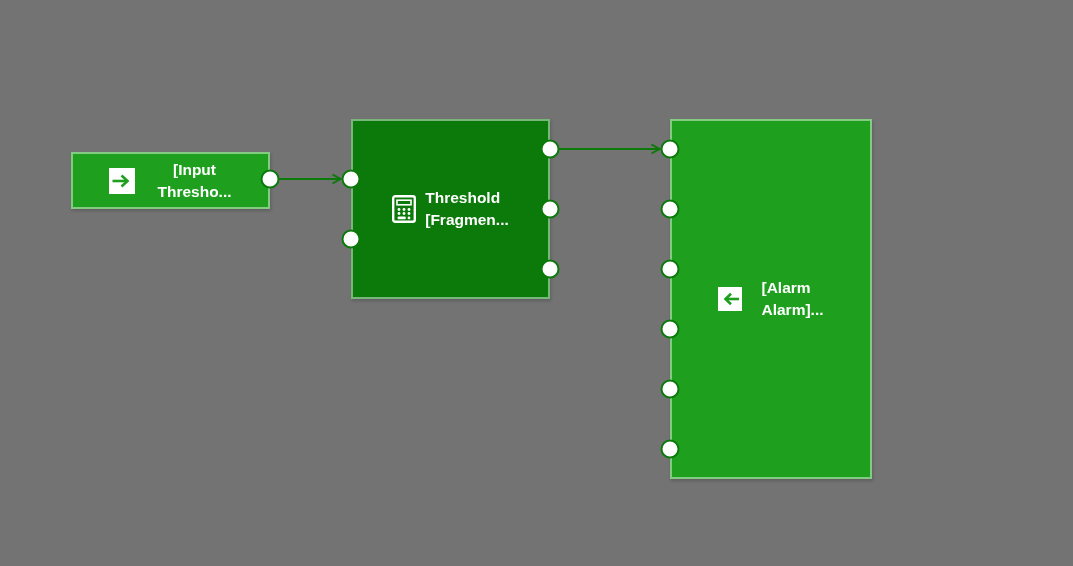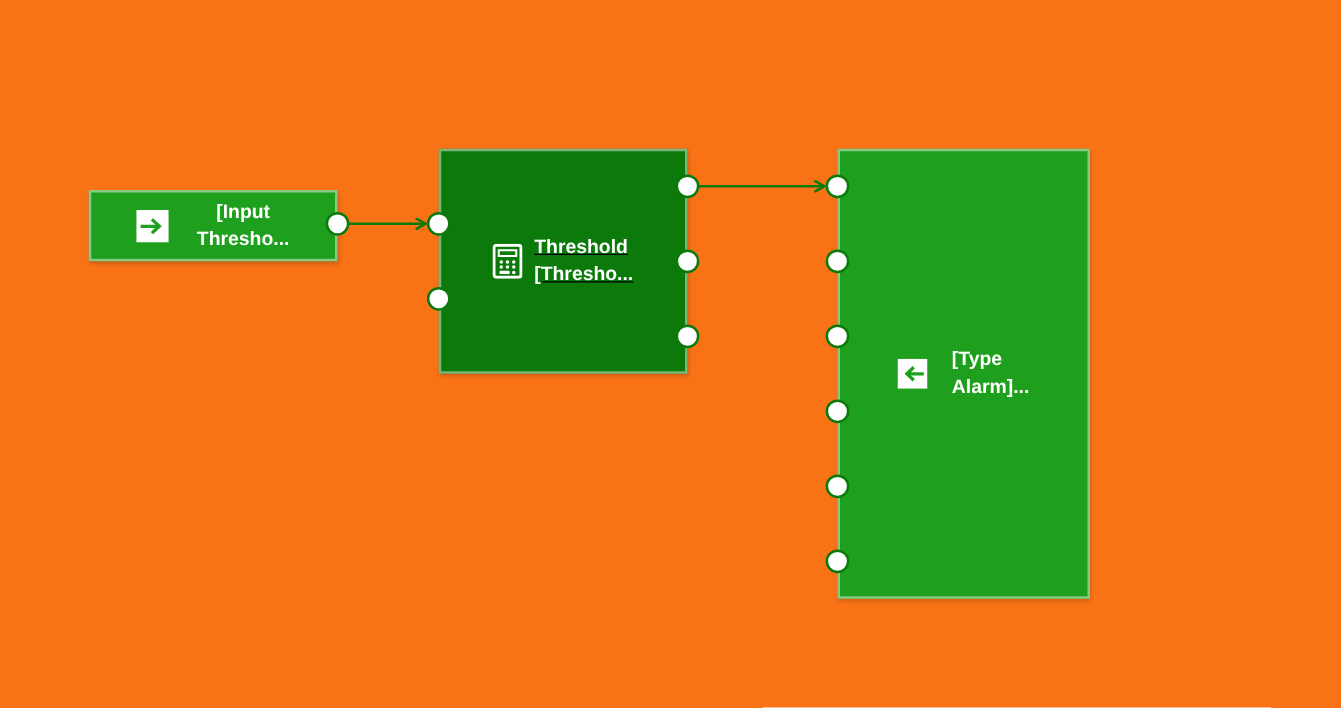--- a/index.html
+++ b/index.html
@@ -25,21 +25,21 @@
     align-items: center;
     justify-content: center;
     border: 2px solid rgba(255,255,255,0.45);
     box-shadow: 1px 2px 3px rgba(0,0,0,0.18);
   }
   .node-content {
     display: flex;
     align-items: center;
   }
   .node-input-fragment .node-content { gap: 22px; }
-  .node-threshold .node-content { gap: 9px; text-decoration: underline; }
+  .node-threshold .node-content { gap: 9px; }
   .node-alarm-type .node-content { gap: 19px; }
   .node-icon {
     display: flex;
     align-items: center;
     justify-content: center;
     flex: 0 0 auto;
   }
   .node-label {
     color: #ffffff;
     font-weight: bold;
@@ -56,21 +56,21 @@
     border-radius: 50%;
     box-sizing: border-box;
     background: #ffffff;
     border: 2.5px solid #0b7a0b;
     transform: translate(-50%, -50%);
   }
 </style>
 </head>
 <body>
 
-<div id="canvas" style="width: 1073px; height: 566px; background: #f97316;">
+<div id="canvas" style="width: 1073px; height: 566px; background: #737373;">
     <svg id="edge-layer" width="1073" height="566">
       <defs>
         <marker id="arrowhead" markerWidth="12" markerHeight="12" refX="9" refY="5" orient="auto" markerUnits="userSpaceOnUse">
           <path d="M1,0.5 L9,5 L1,9.5" fill="none" stroke="#0b7a0b" stroke-width="2"></path>
         </marker>
       </defs>
       <line x1="270" y1="179" x2="340.5" y2="179" stroke="#0b7a0b" stroke-width="2" marker-end="url(#arrowhead)"></line>
       <line x1="550" y1="149" x2="659.5" y2="149" stroke="#0b7a0b" stroke-width="2" marker-end="url(#arrowhead)"></line>
     </svg>
     <div class="node node-input-fragment align-center" style="left: 71px; top: 152px; width: 199px; height: 57px; background: rgb(30, 160, 30);">
@@ -97,38 +97,38 @@
               <circle cx="12" cy="14.5" r="1.4"></circle>
               <circle cx="17" cy="14.5" r="1.4"></circle>
               <circle cx="7" cy="18.5" r="1.4"></circle>
               <circle cx="12" cy="18.5" r="1.4"></circle>
               <circle cx="17" cy="18.5" r="1.4"></circle>
               <rect x="5.6" y="21.6" width="8.2" height="2.6" rx="1"></rect>
               <circle cx="17" cy="22.9" r="1.4"></circle>
             </g>
           </svg>
         </span>
-        <div class="node-label"><div>Threshold</div><div>[Thresho...</div></div>
+        <div class="node-label"><div>Threshold</div><div>[Fragmen...</div></div>
       </div>
     </div>
     <div class="port" style="left: 351px; top: 179px; background: rgb(255, 255, 255); border-color: rgb(11, 122, 11);"></div>
     <div class="port" style="left: 351px; top: 239px; background: rgb(255, 255, 255); border-color: rgb(11, 122, 11);"></div>
     <div class="port" style="left: 550px; top: 149px; background: rgb(255, 255, 255); border-color: rgb(11, 122, 11);"></div>
     <div class="port" style="left: 550px; top: 209px; background: rgb(255, 255, 255); border-color: rgb(11, 122, 11);"></div>
     <div class="port" style="left: 550px; top: 269px; background: rgb(255, 255, 255); border-color: rgb(11, 122, 11);"></div>
     <div class="node node-alarm-type align-left" style="left: 670px; top: 119px; width: 202px; height: 360px; background: rgb(30, 160, 30);">
       <div class="node-content">
         <span class="node-icon">
           <svg width="24" height="24" viewBox="0 0 24 24">
             <rect width="24" height="24" fill="#ffffff"></rect>
             <line x1="21" y1="12" x2="8.5" y2="12" stroke="#1ea01e" stroke-width="2.6"></line>
             <path d="M13 6.8 L7.5 12 L13 17.2" fill="none" stroke="#1ea01e" stroke-width="2.6"></path>
           </svg>
         </span>
-        <div class="node-label"><div>[Type</div><div>Alarm]...</div></div>
+        <div class="node-label"><div>[Alarm</div><div>Alarm]...</div></div>
       </div>
     </div>
     <div class="port" style="left: 670px; top: 149px; background: rgb(255, 255, 255); border-color: rgb(11, 122, 11);"></div>
     <div class="port" style="left: 670px; top: 209px; background: rgb(255, 255, 255); border-color: rgb(11, 122, 11);"></div>
     <div class="port" style="left: 670px; top: 269px; background: rgb(255, 255, 255); border-color: rgb(11, 122, 11);"></div>
     <div class="port" style="left: 670px; top: 329px; background: rgb(255, 255, 255); border-color: rgb(11, 122, 11);"></div>
     <div class="port" style="left: 670px; top: 389px; background: rgb(255, 255, 255); border-color: rgb(11, 122, 11);"></div>
     <div class="port" style="left: 670px; top: 449px; background: rgb(255, 255, 255); border-color: rgb(11, 122, 11);"></div>
   </div>
 

